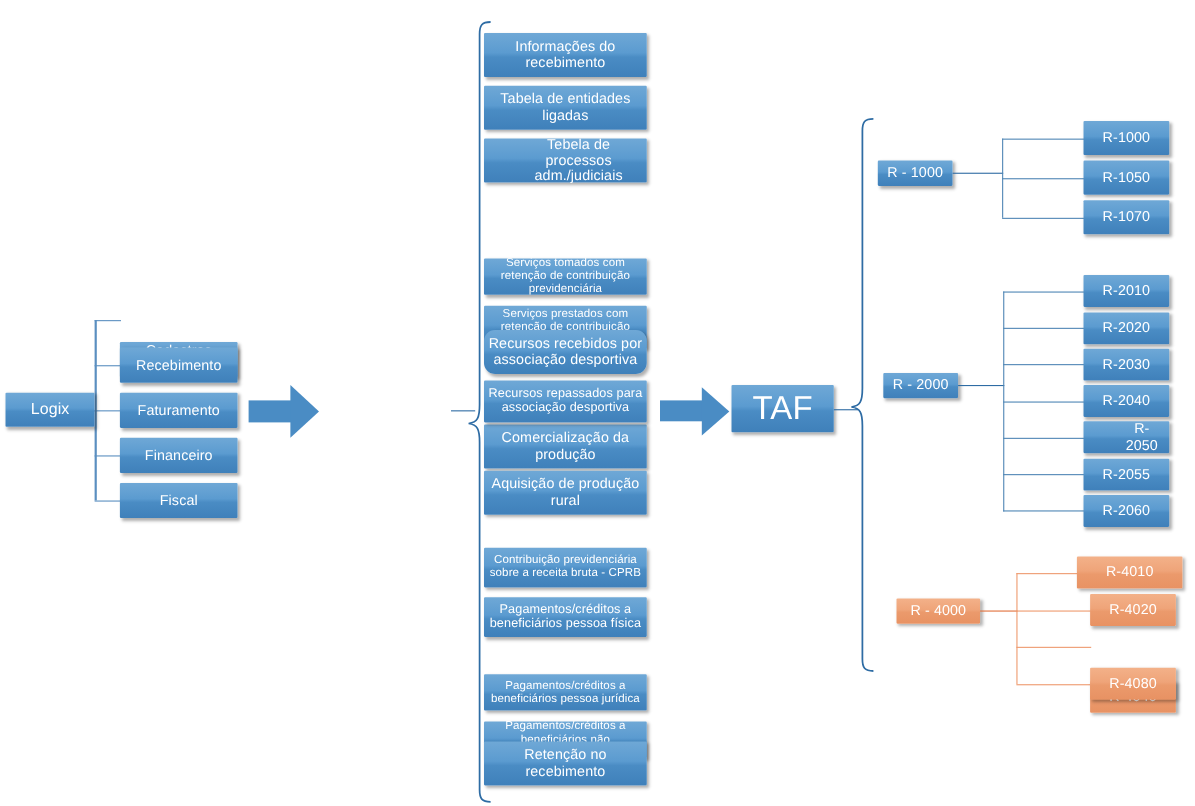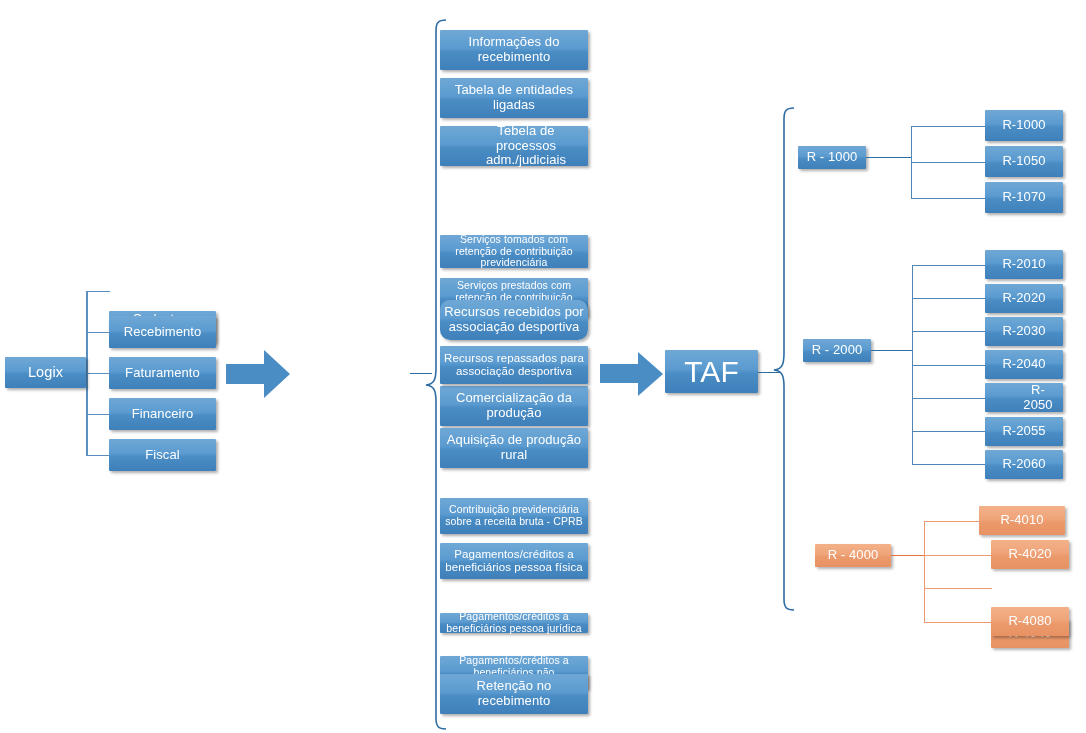--- a/index.html
+++ b/index.html
@@ -149,21 +149,21 @@
   <div class="node fs-md" style="left:440px; top:428px; width:148px; height:40px;">
     <span>Aquisição de produção rural</span>
   </div>
   <div class="node fs-xs" style="left:440px; top:474px; width:148px; height:36px;">
     <span>Contribuição previdenciária sobre a receita bruta - CPRB</span>
   </div>
 
   <div class="node fs-sm" style="left:440px; top:543px; width:148px; height:36px;">
     <span>Pagamentos/créditos a beneficiários pessoa física</span>
   </div>
-  <div class="node fs-xs" style="left:440px; top:589px; width:148px; height:20px;">
+  <div class="node fs-xs" style="left:440px; top:589px; width:148px; height:33px;">
     <span>Pagamentos/créditos a beneficiários pessoa jurídica</span>
   </div>
   <div class="node fs-xs" style="left:440px; top:632px; width:148px; height:33px;">
     <span>Pagamentos/créditos a beneficiários não identificados</span>
   </div>
   <div class="node fs-md" style="left:440px; top:674px; width:148px; height:40px;">
     <span>Retenção no recebimento</span>
   </div>
 
   <div class="arrow-wrap" style="left:600px; top:352px; width:64px; height:44px;">
@@ -239,21 +239,21 @@
   <div class="node orange fs-md" style="left:815px; top:544px; width:76px; height:23px;">
     <span>R - 4000</span>
   </div>
   <div class="line h orange" style="left:891px; top:555px; width:34px; background:#e2703a;"></div>
   <div class="line v" style="left:924px; top:521px; width:1.4px; height:101px; background:#ee9a6e;"></div>
   <div class="line h" style="left:924px; top:521px; width:68px; background:#ee9a6e;"></div>
   <div class="line h" style="left:924px; top:555px; width:68px; background:#ee9a6e;"></div>
   <div class="line h" style="left:924px; top:588px; width:68px; background:#ee9a6e;"></div>
   <div class="line h" style="left:924px; top:622px; width:68px; background:#ee9a6e;"></div>
 
-  <div class="node orange fs-md" style="left:979px; top:506px; width:86px; height:29px;justify-content:center;">
+  <div class="node orange fs-md" style="left:979px; top:506px; width:96px; height:29px;justify-content:center;">
     <span>R-4010</span>
   </div>
   <div class="node orange fs-md" style="left:991px; top:540px; width:78px; height:29px;">
     <span>R-4020</span>
   </div>
   <div class="node orange fs-md" style="left:991px; top:573px; width:78px; height:29px;margin-top:46px;">
     <span>R-4040</span>
   </div>
   <div class="node orange fs-md" style="left:991px; top:607px; width:78px; height:29px;">
     <span>R-4080</span>

